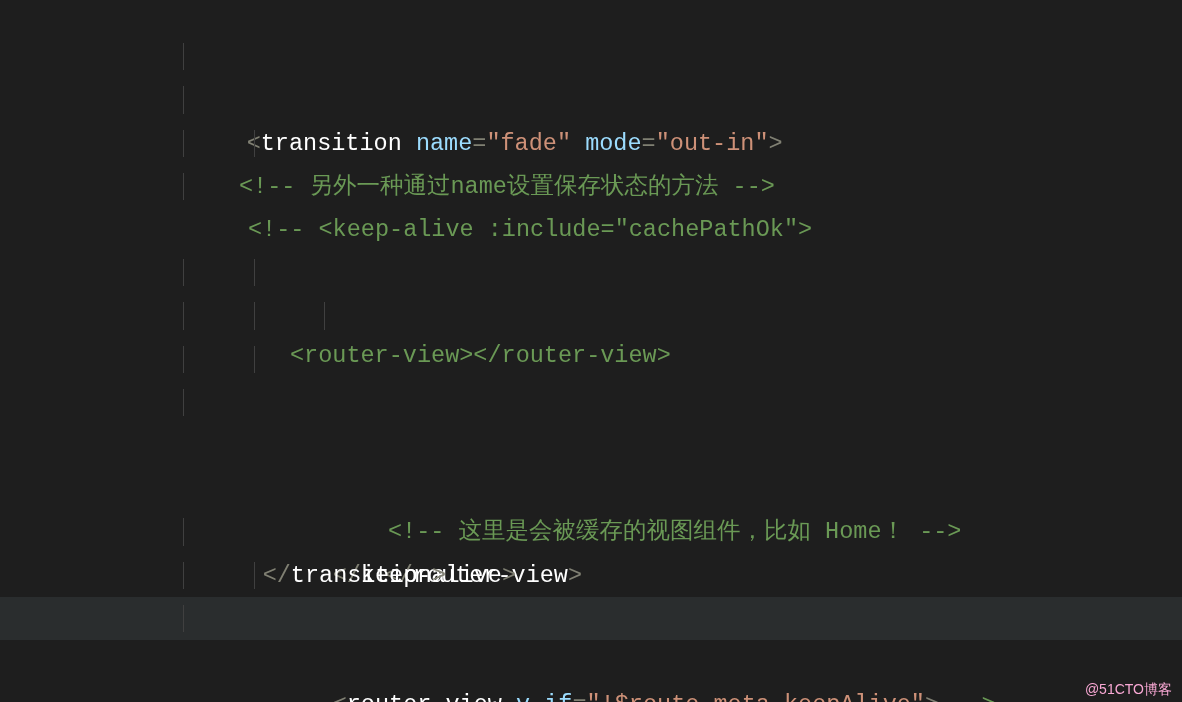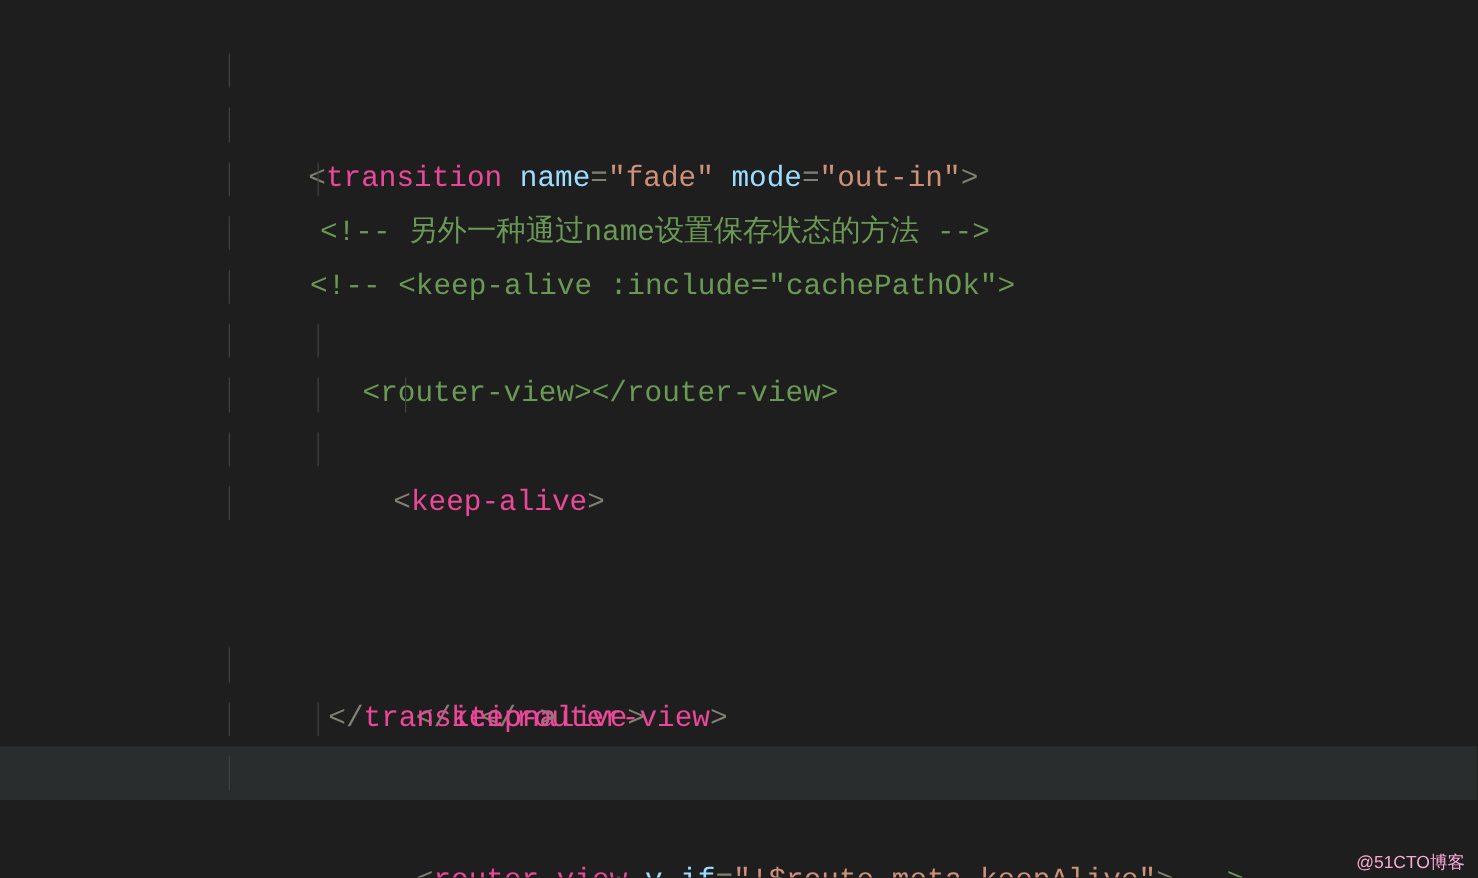--- a/index.html
+++ b/index.html
@@ -30,21 +30,21 @@
   .line.highlight {
     background: #2a2d2e;
   }
   .txt {
     position: absolute;
     left: 0;
     height: 43.2px;
   }
 
   .b  { color: #808073; }      
-  .t  { color: #ec4899; }      
+  .t  { color: #ffffff; }      
   .a  { color: #9cdcfe; }      
   .s  { color: #ce9178; }      
   .c  { color: #6a9955; font-style: normal; } 
 
   .guide {
     position: absolute;
     width: 1px;
     top: 8px;
     bottom: 8px;
     background: #404040;
@@ -68,60 +68,55 @@
   
   <div class="line" style="top:-8px;">
     <div class="txt" style="left:162px;">
       <span class="b">&lt;</span><span class="t">transition</span><span> </span><span class="a">name</span><span class="b">=</span><span class="s">"fade"</span><span> </span><span class="a">mode</span><span class="b">=</span><span class="s">"out-in"</span><span class="b">&gt;</span>
     </div>
   </div>
 
   
   <div class="line" style="top:35.2px;">
     <div class="guide" style="left:183px;"></div>
-    <div class="txt c" style="left:256px;text-align:center;">&lt;!-- 另外一种通过name设置保存状态的方法 --&gt;</div>
+    <div class="txt c" style="left:239px;text-align:center;">&lt;!-- 另外一种通过name设置保存状态的方法 --&gt;</div>
   </div>
 
   
   <div class="line" style="top:78.4px;">
     <div class="guide" style="left:183px;"></div>
     <div class="txt c" style="left:248px;">&lt;!-- &lt;keep-alive :include="cachePathOk"&gt;</div>
   </div>
 
   
   <div class="line" style="top:121.6px;">
     <div class="guide" style="left:183px;"></div>
     <div class="guide" style="left:254px;"></div>
-    <div class="txt c" style="left:290px;">&lt;router-view&gt;&lt;/router-view&gt;</div>
+    <div class="txt c" style="left:290px;margin-top:40px;">&lt;router-view&gt;&lt;/router-view&gt;</div>
   </div>
 
    --&gt;
   <div class="line" style="top:164.8px;">
     <div class="guide" style="left:183px;"></div>
   </div>
 
   
-  <div class="line" style="top:208px;">
-    <div class="guide" style="left:183px;"></div>
-    <div class="txt" style="left:230px;">
-      <span class="b">&lt;</span><span class="t">keep-alive</span><span class="b">&gt;</span>
-    </div>
-  </div>
 
   
   <div class="line" style="top:251.2px;">
     <div class="guide" style="left:183px;"></div>
     <div class="guide" style="left:254px;"></div>
   </div>
 
   
   <div class="line" style="top:294.4px;">
     <div class="guide" style="left:183px;"></div>
     <div class="guide" style="left:254px;"></div>
     <div class="guide" style="left:324px;"></div>
+    <div class="txt c" style="left:388px;">&lt;!-- 这里是会被缓存的视图组件，比如 Home！ --&gt;</div>
   </div>
 
   
   <div class="line" style="top:337.6px;">
     <div class="guide" style="left:183px;"></div>
     <div class="guide" style="left:254px;"></div>
     <div class="txt" style="left:300px;">
       <span class="b">&lt;</span><span class="b">/</span><span class="t">router-view</span><span class="b">&gt;</span>
     </div>
   </div>

